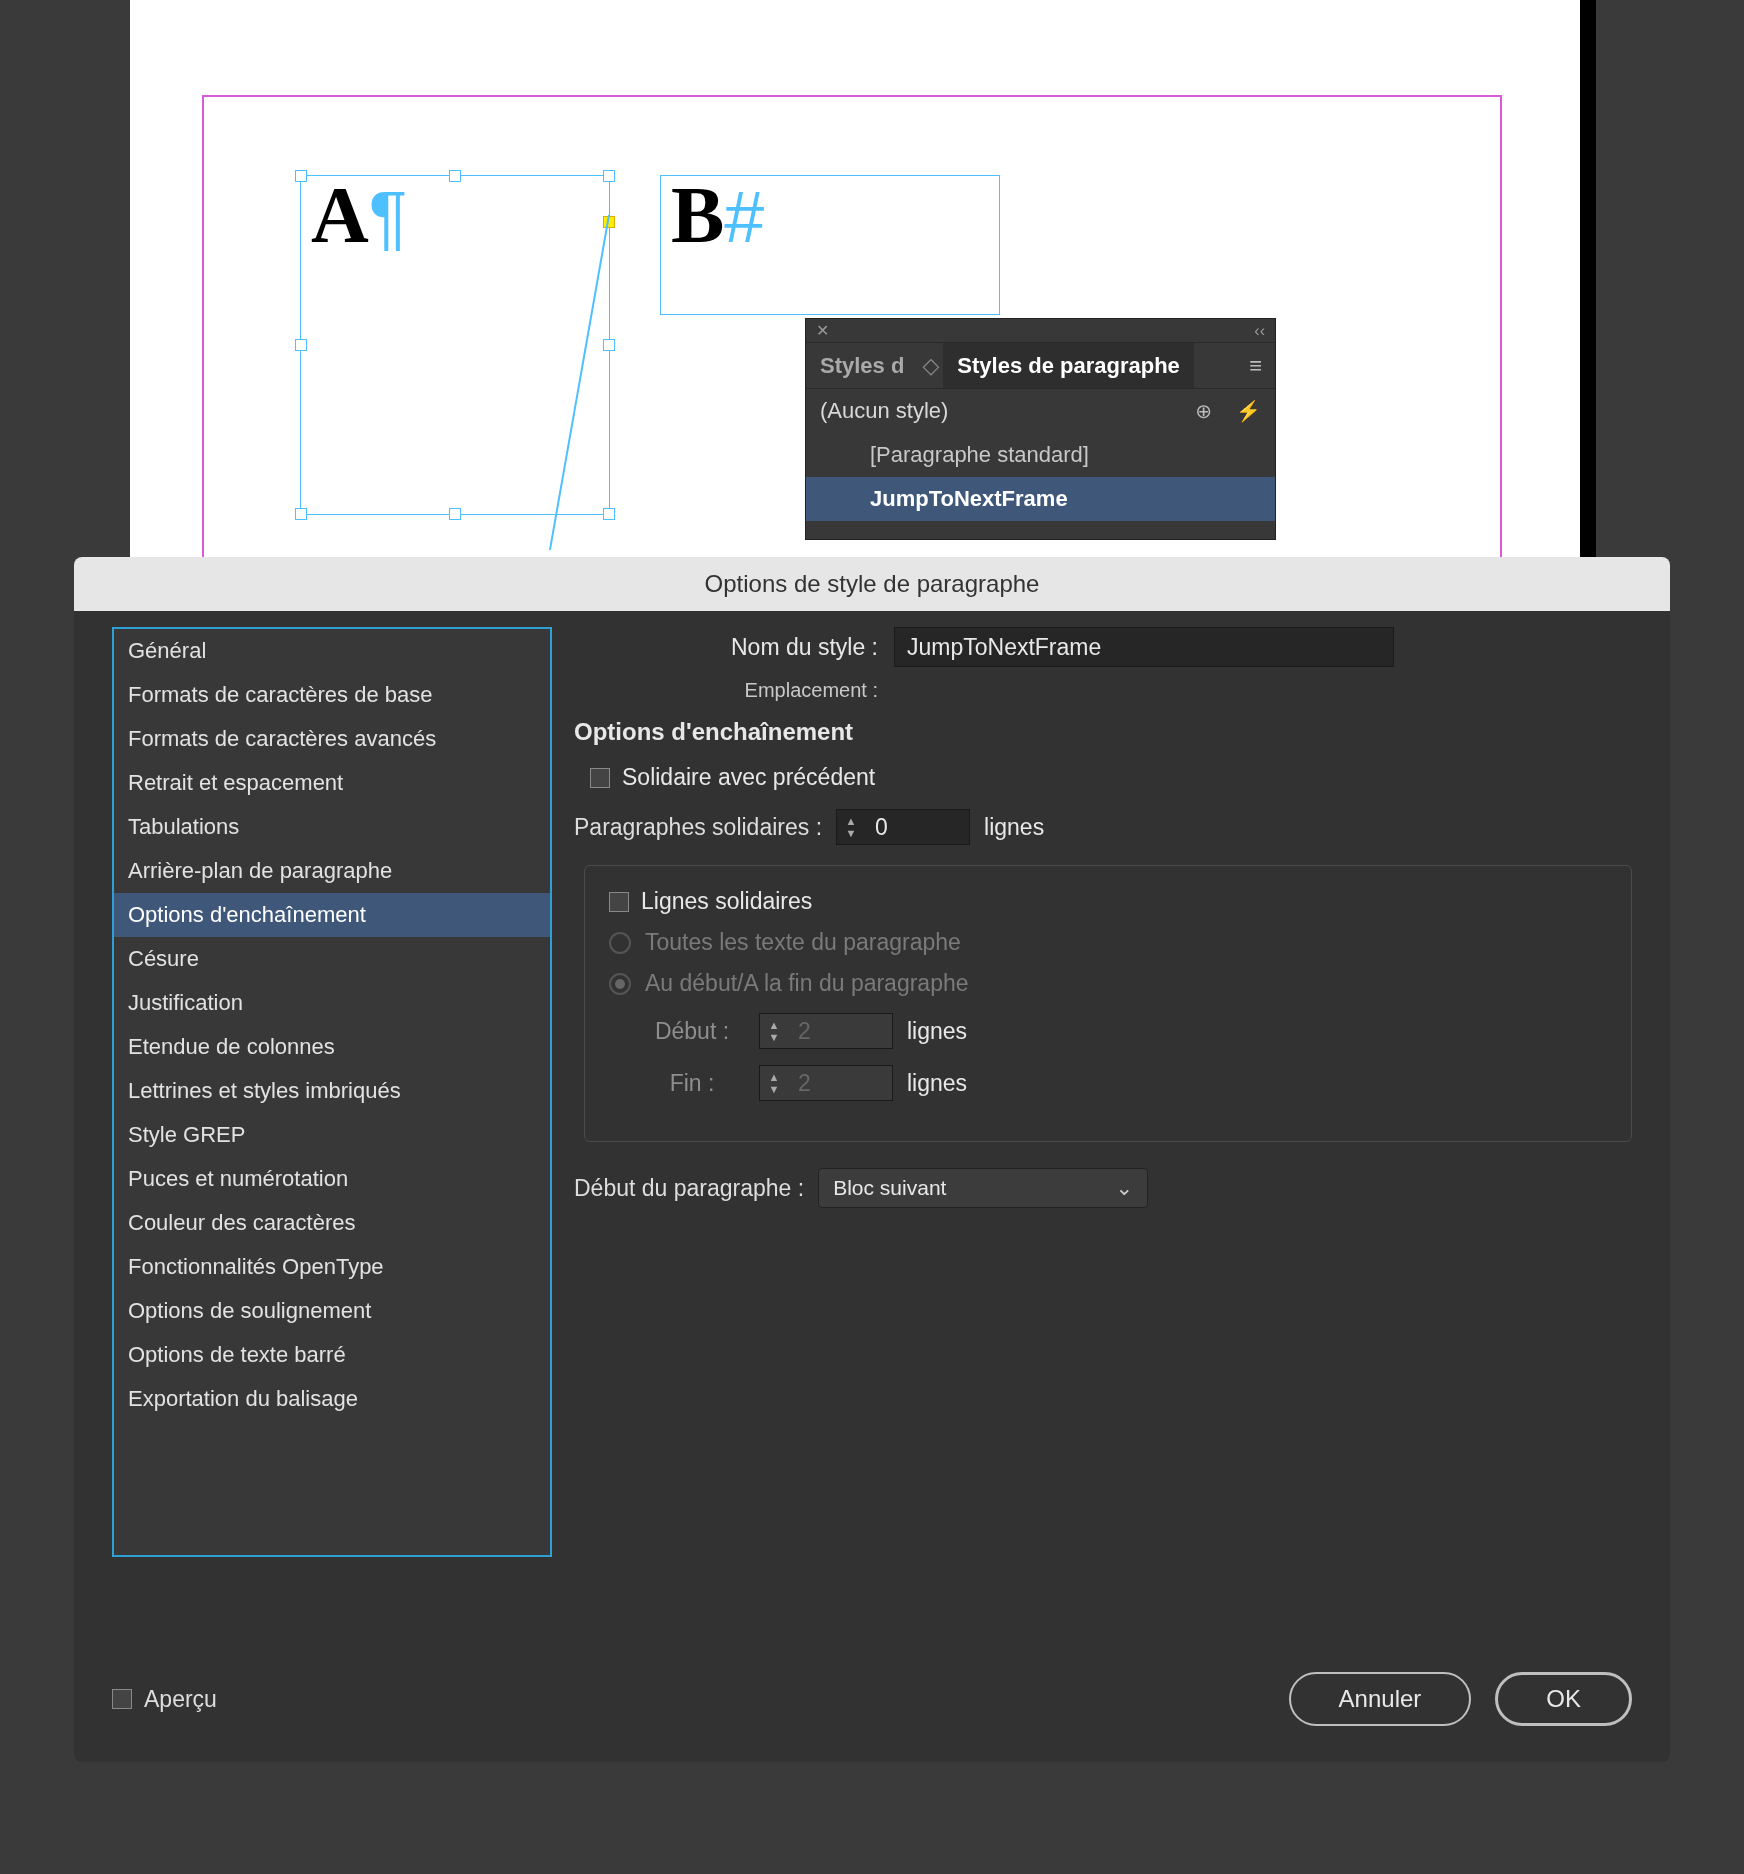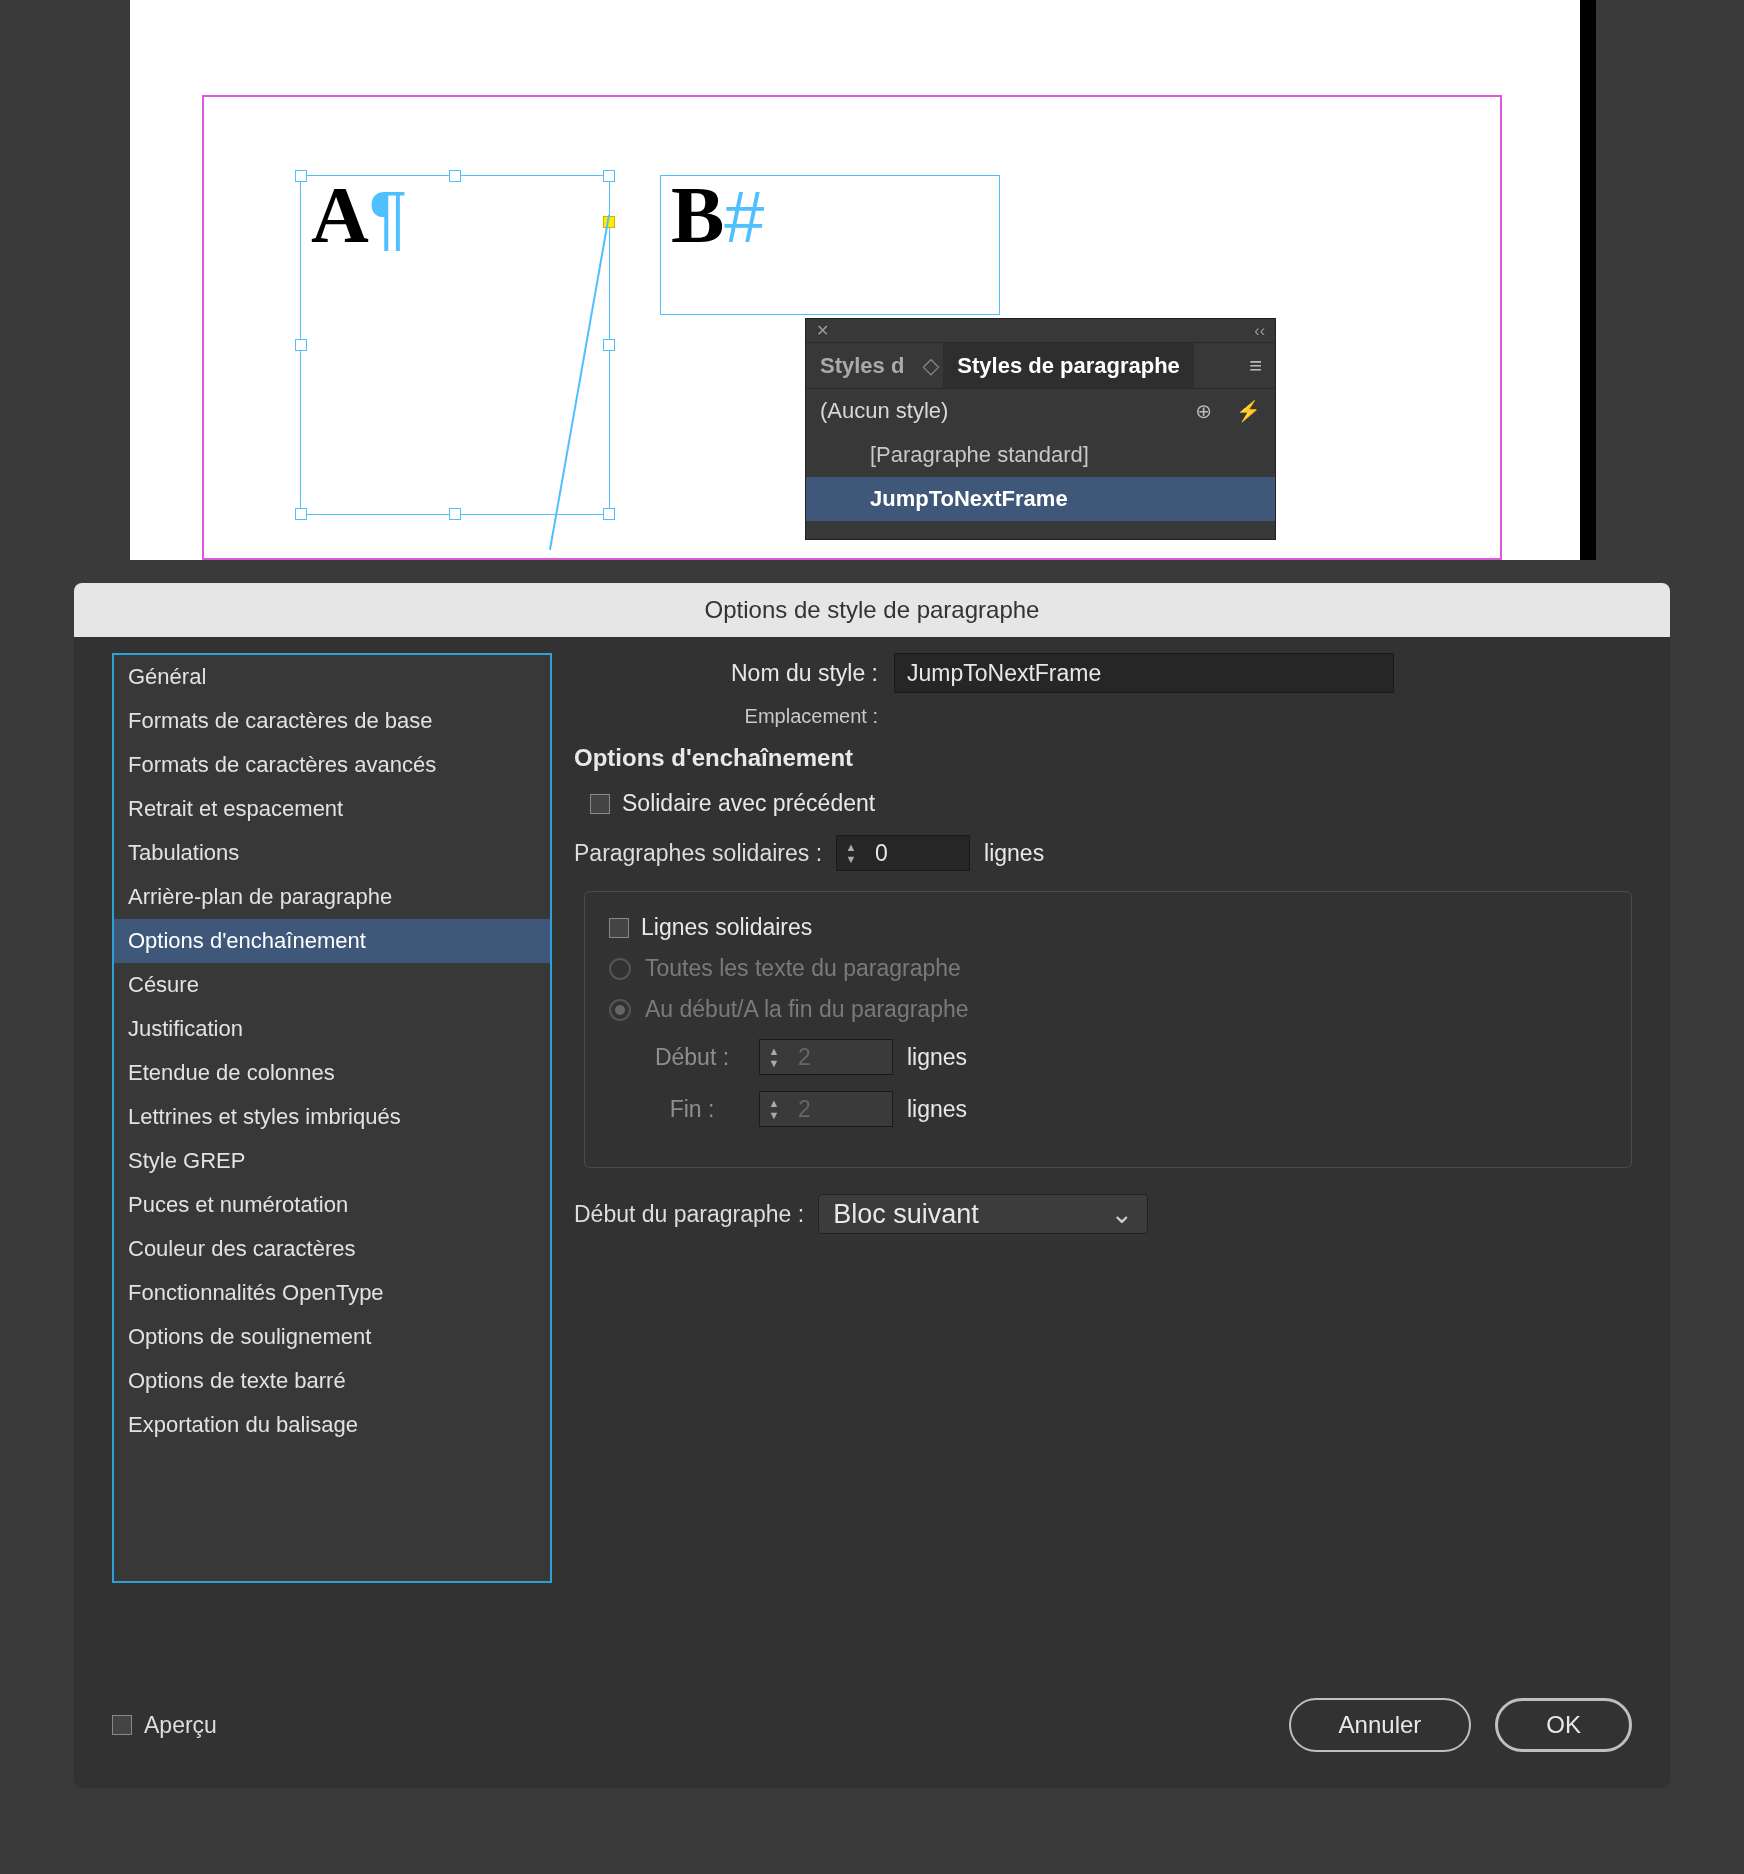--- a/index.html
+++ b/index.html
@@ -32,21 +32,21 @@
     .tab.active{background:#2e2e2e;color:#fff}
     .arrows{color:#888;margin:0 4px}
     .panel-burger{margin-left:auto;margin-right:12px;color:#bbb;letter-spacing:1px}
     .panel-row{height:44px;display:flex;align-items:center;padding:0 14px}
     .panel-row.head{justify-content:space-between;color:#d8d8d8}
     .panel-row.indent{padding-left:64px}
     .panel-row.sel{background:#3f587a;color:#fff;font-weight:600}
     .mini-icon{color:#bbb;font-size:20px;margin-left:18px}
 
     
-    .dialog{position:absolute;left:74px;top:583px;width:1596px;height:1205px;background:#323232;border-radius:8px;color:#ddd;font-size:23px}
+    .dialog{position:absolute;left:74px;top:557px;width:1596px;height:1205px;background:#323232;border-radius:8px;color:#ddd;font-size:23px}
     .dlg-titlebar{height:54px;background:#e6e6e6;color:#333;display:flex;align-items:center;justify-content:center;font-size:24px;border-top-left-radius:8px;border-top-right-radius:8px}
 
     .sidebar{position:absolute;left:38px;top:70px;width:440px;height:930px;border:2px solid #2f9fd8;background:#383838}
     .side-item{height:44px;display:flex;align-items:center;padding-left:14px;color:#e2e2e2;font-size:22px;cursor:pointer}
     .side-item.sel{background:#3f587a;color:#fff}
 
     .form-area{position:absolute;left:500px;top:70px;right:38px}
     .form-row{display:flex;align-items:center;margin-bottom:12px}
     .lbl{width:320px;text-align:right;padding-right:16px;font-size:23px;color:#e8e8e8}
     .txt-input{background:#262626;border:1px solid #1a1a1a;color:#e8e8e8;height:40px;padding:0 12px;font-size:23px;width:500px}
@@ -62,21 +62,21 @@
     .fieldset{border:1px solid #4a4a4a;border-radius:6px;margin:20px 0 26px 10px;padding:22px 24px 40px 24px}
     .radio{width:22px;height:22px;border:2px solid #777;border-radius:50%;display:inline-flex;align-items:center;justify-content:center;margin-right:14px}
     .radio .dot{width:10px;height:10px;background:#bbb;border-radius:50%}
     .radio.dis{border-color:#555}
     .radio .dot.dis{background:#666}
     .opt{display:flex;align-items:center;margin:14px 0;color:#8e8e8e;font-size:23px}
     .opt.dim{color:#7a7a7a}
     .sub-row{display:flex;align-items:center;margin:16px 0 0 30px;color:#8e8e8e}
     .sub-lbl{width:120px;text-align:center;padding-right:14px}
 
-    .select{display:inline-flex;align-items:center;justify-content:space-between;background:#3c3c3c;border:1px solid #222;border-radius:4px;height:40px;width:330px;padding:0 14px;color:#e8e8e8;font-size:27px}
+    .select{display:inline-flex;align-items:center;justify-content:space-between;background:#3c3c3c;border:1px solid #222;border-radius:4px;height:40px;width:330px;padding:0 14px;color:#e8e8e8;font-size:21px}
     .chev{color:#ccc}
 
     .dlg-footer{position:absolute;left:38px;right:38px;bottom:36px;display:flex;align-items:center}
     .btn{height:54px;border:2px solid #bfbfbf;border-radius:27px;background:transparent;color:#e8e8e8;font-size:24px;padding:0 48px;margin-left:24px;cursor:pointer}
     .btn.primary{border-width:3px}
     .spacer{flex:1}
   </style>
 </head>
 <body>
 

